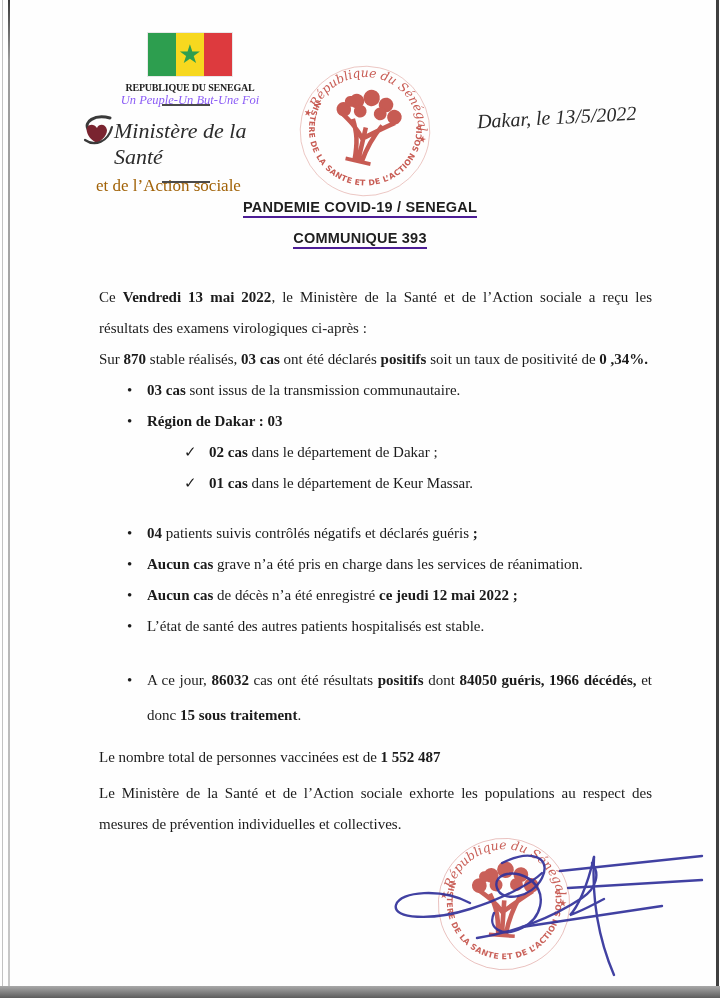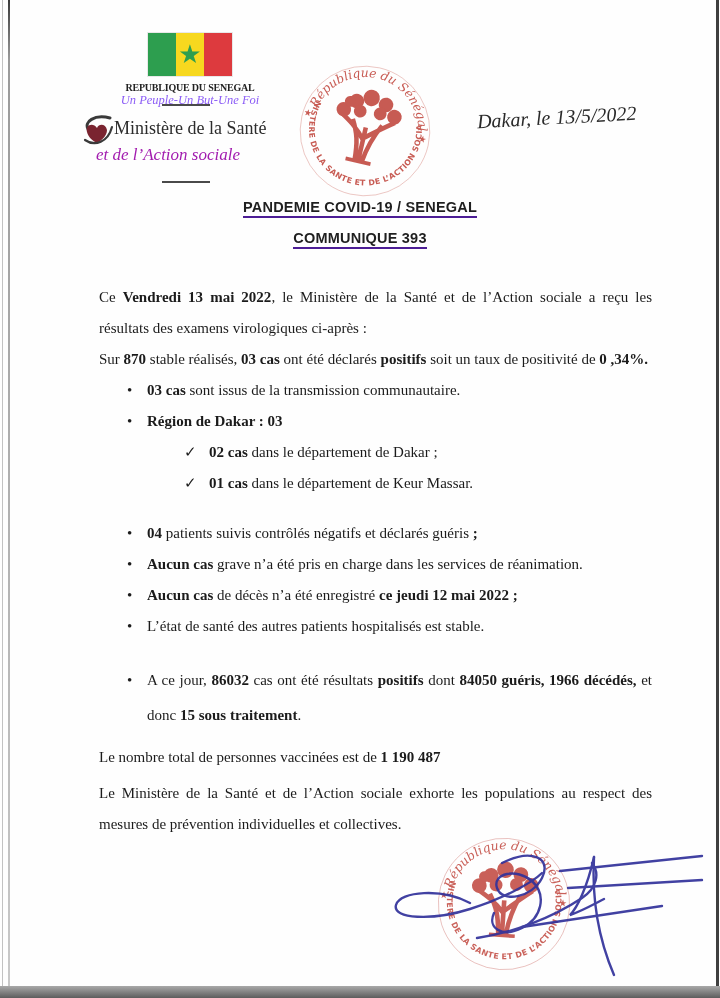--- a/index.html
+++ b/index.html
@@ -25,22 +25,22 @@
   .flag .r{background:#dd3a3e;}
   .flag-star{position:absolute;left:50%;top:50%;transform:translate(-50%,-54%);
     color:#2d9e4f;font-size:26px;line-height:1;font-family:"DejaVu Sans",sans-serif;}
   .republic{font-family:Liberation Serif, serif;font-weight:700;font-size:10px;
     letter-spacing:-0.2px;margin-top:6px;color:#222;}
   .motto{font-style:italic;font-size:12.5px;color:#8b5cf6;margin-top:0;}
   .divider{position:absolute;height:2px;background:#4a4a4a;width:48px;left:162px;}
   .div1{top:104px;} .div2{top:181px;}
   .ministry-block{position:absolute;left:80px;top:110px;width:200px;}
   .ministry-logo{position:absolute;left:2px;top:4px;}
-  .mname1{font-size:18px;color:#2c2c2c;margin:8px 0 0 34px;}
-  .mname2{font-style:italic;font-size:17px;color:#a21caf;margin:6px 0 0 16px;}
+  .mname1{font-style:italic;font-size:22px;color:#2c2c2c;margin:8px 0 0 34px;}
+  .mname2{font-size:17px;color:#a16207;margin:6px 0 0 16px;}
 
   
   .stamp{position:absolute;}
   .stamp-top{left:292px;top:58px;transform:rotate(13deg);}
   .stamp-bottom{left:430px;top:830px;transform:rotate(4deg);}
   .sig-block{position:absolute;left:382px;top:843px;}
 
   .date-line{position:absolute;left:477px;top:106px;font-style:italic;font-size:20px;
     color:#2a2a2a;transform:rotate(-3deg);white-space:nowrap;}
 
@@ -189,21 +189,21 @@
       </div>
     </div>
 
     <div class="blist l1 gap-b summary">
       <div class="bitem">
         <span class="marker">•</span>
         <span class="li-text"><span>A ce jour, </span><span class="b">86032</span><span> cas ont été résultats </span><span class="b">positifs</span><span> dont </span><span class="b">84050 guéris, 1966 décédés,</span><span> et donc </span><span class="b">15 sous traitement</span><span>.</span></span>
       </div>
     </div>
 
-    <p class="p-vacc"><span>Le nombre total de personnes vaccinées est de </span><span class="b">1 190 487</span></p>
+    <p class="p-vacc"><span>Le nombre total de personnes vaccinées est de </span><span class="b">1 552 487</span></p>
     <p class="p-close"><span>Le Ministère de la Santé et de l’Action sociale exhorte les populations au respect des mesures de prévention individuelles et collectives.</span></p>
   </div>
 
   <svg class="stamp stamp-bottom" width="148" height="148" viewBox="0 0 160 160">
     <g fill="#c0453c" opacity="0.85">
       <circle cx="80" cy="80" r="71" fill="none" stroke="#c0453c" stroke-width="1" opacity="0.4"></circle>
       <defs>
         <path id="s2top" d="M 26,100 A 58 58 0 1 1 134,100" fill="none"></path>
         <path id="s2bot" d="M 20,62 A 62 62 0 1 0 140,62" fill="none"></path>
       </defs>

